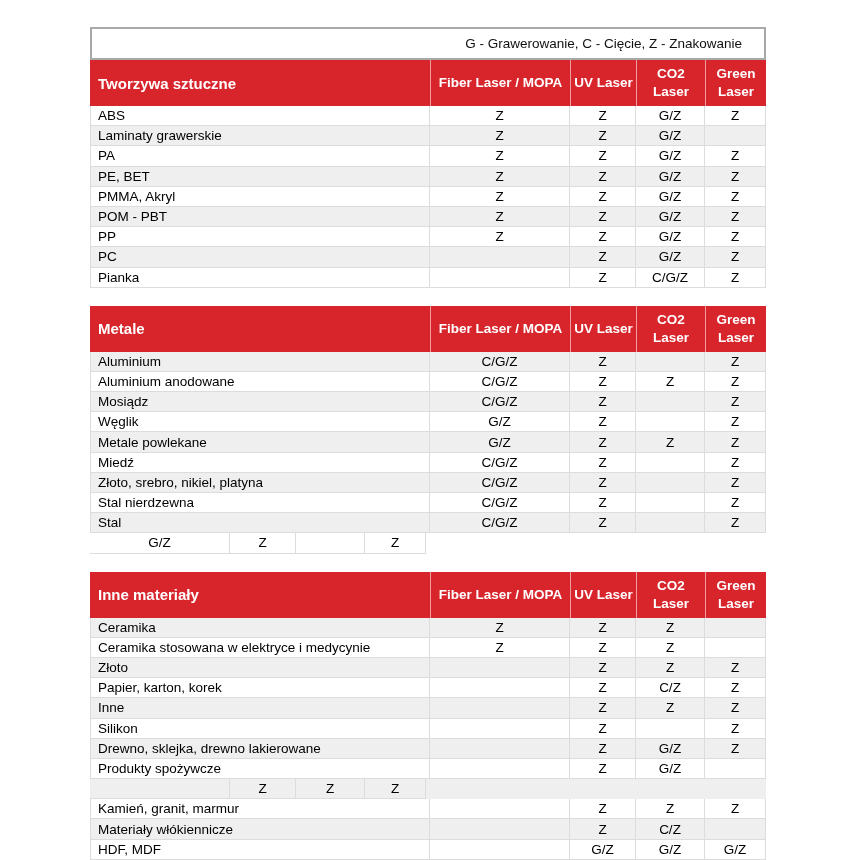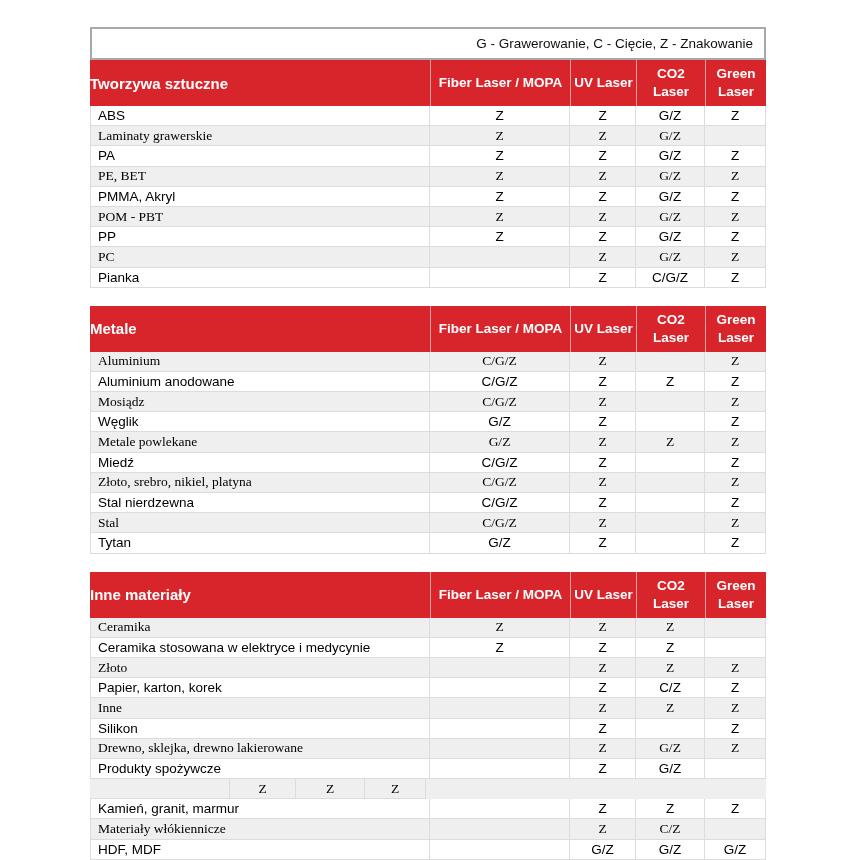--- a/index.html
+++ b/index.html
@@ -14,37 +14,37 @@
     width:860px;height:860px;background:#ffffff;
     font-family:"Liberation Sans", sans-serif;
     -webkit-font-smoothing:antialiased;
   }
   .page{position:relative;width:860px;height:860px;background:#fff;overflow:hidden;}
   .table{position:absolute;left:90px;top:27px;width:676px;}
   .legend-box{
     box-sizing:border-box;height:33px;background:#fff;
     border:2px solid var(--legend-border);
     display:flex;align-items:center;justify-content:flex-end;
-    padding-right:11px;font-size:13.5px;color:#111;
+    padding-right:22px;font-size:13.5px;color:#111;
   }
   .sec-header{
     display:flex;height:46px;background:var(--red);color:#fff;font-weight:bold;
   }
   .sec-header.gap{margin-top:18px;}
   .h-mat{
     width:340px;box-sizing:border-box;display:flex;align-items:center;
-    padding-left:0;font-size:15px;
+    padding-left:8px;font-size:15px;
   }
   .h-val{
     box-sizing:border-box;display:flex;align-items:center;justify-content:center;
     text-align:center;font-size:13.5px;line-height:1.3;
     border-left:1px solid var(--hdr-div);padding:0 2px;
   }
   .row{display:flex;height:20.2px;background:#fff;}
-  .row.shaded{background:var(--shaded);font-family:Liberation Serif, serif;}
+  .row.shaded{background:var(--shaded);}
   .c{
     box-sizing:border-box;border-right:1px solid var(--row-border);
     border-bottom:1px solid var(--row-border);
     font-size:13.5px;color:#000;overflow:hidden;white-space:nowrap;
   }
   .c.mat{
     width:340px;padding-left:7px;display:flex;align-items:center;
     border-left:1px solid var(--row-border);
     text-align:center;
   }
@@ -194,21 +194,20 @@
           <div class="c val w3">Z</div>
         </div>
         <div class="row shaded">
           <div class="c mat">Stal</div>
           <div class="c val w0">C/G/Z</div>
           <div class="c val w1">Z</div>
           <div class="c val w2"></div>
           <div class="c val w3">Z</div>
         </div>
         <div class="row">
-          <div class="c mat">Tytan</div>
           <div class="c val w0">G/Z</div>
           <div class="c val w1">Z</div>
           <div class="c val w2"></div>
           <div class="c val w3">Z</div>
         </div>
         <div class="sec-header gap">
           <div class="h-mat">Inne materiały</div>
           <div class="h-val w0">Fiber Laser / MOPA</div>
           <div class="h-val w1">UV Laser</div>
           <div class="h-val w2">CO2 Laser</div>

